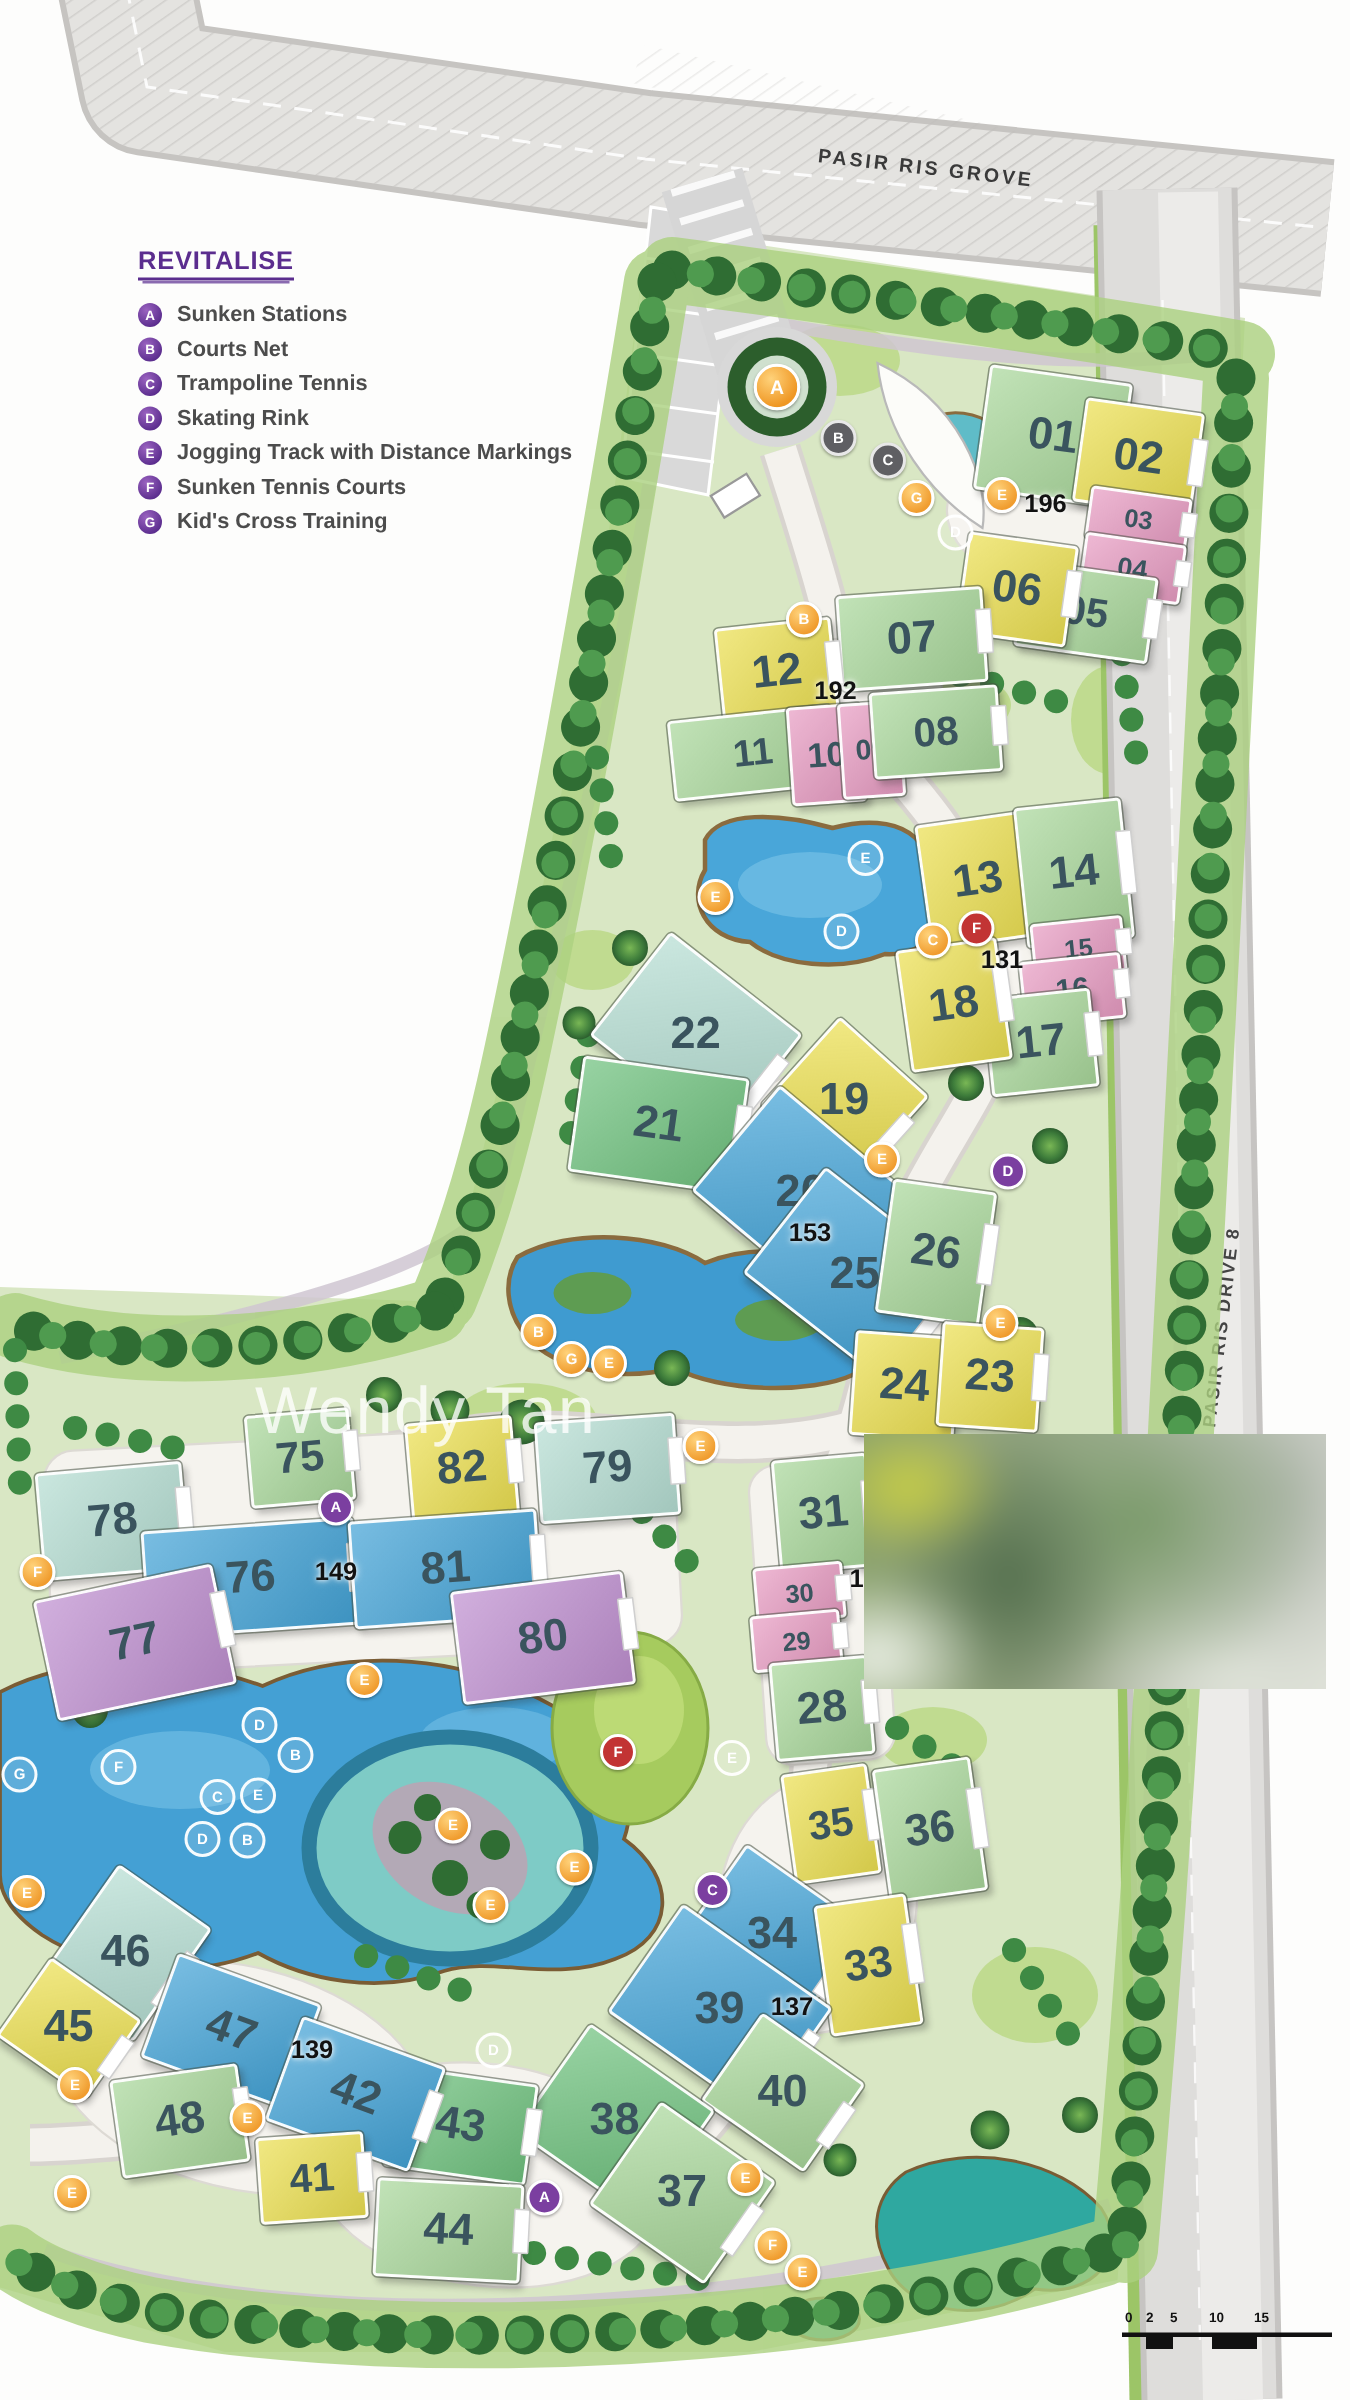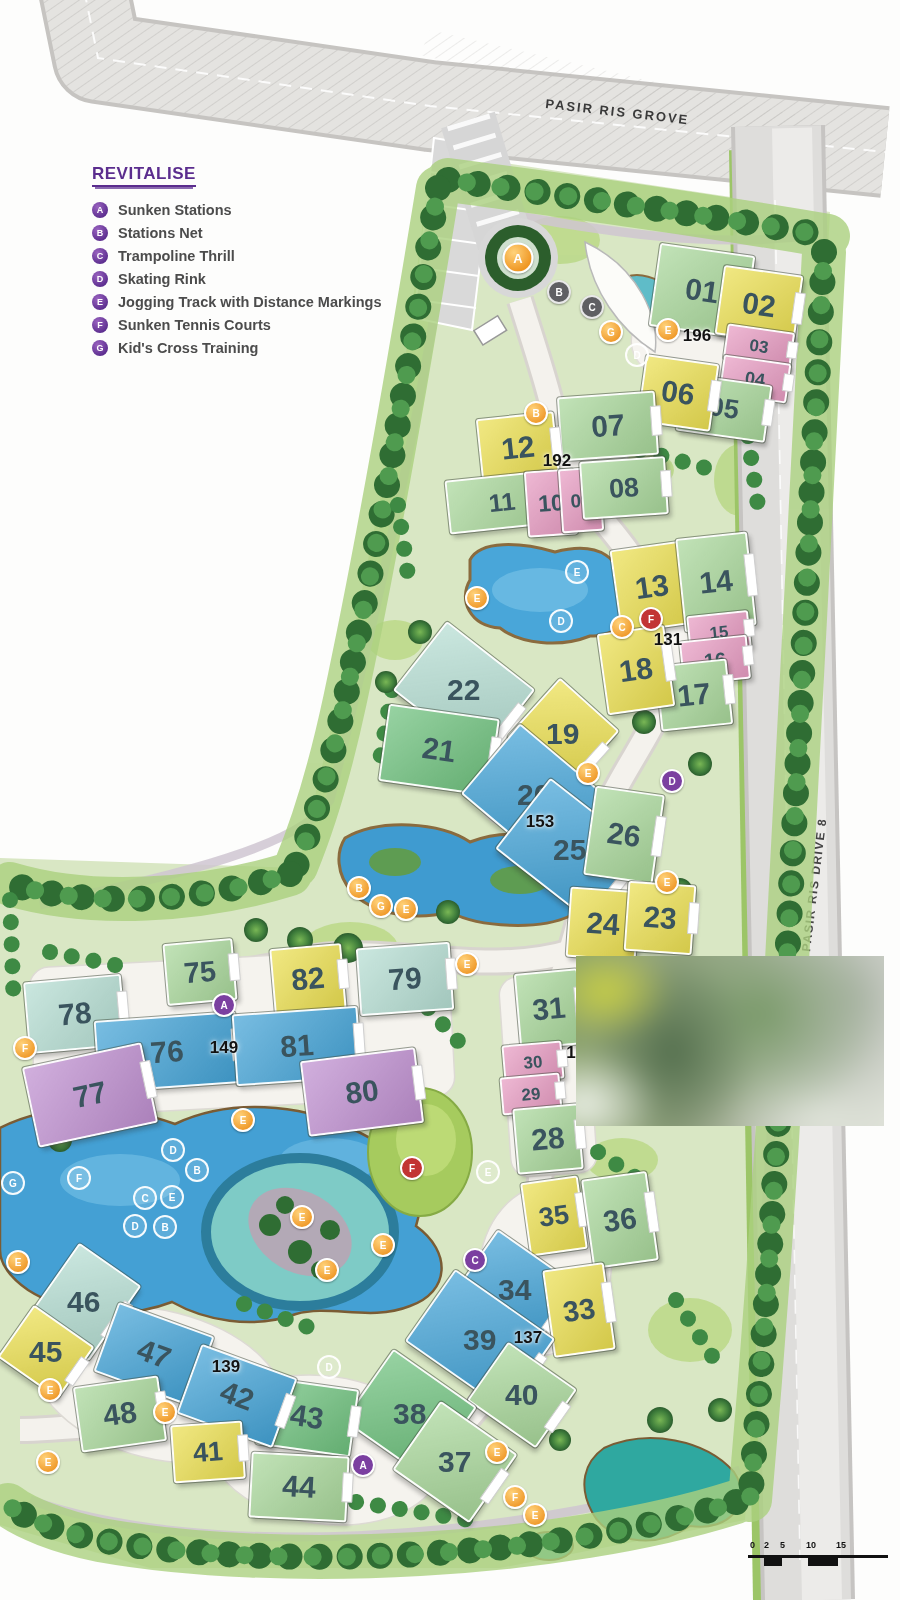--- a/index.html
+++ b/index.html
@@ -411,21 +411,21 @@
         <span>41</span>
       </div>
     </div>
   <div id="blocks-layer">
       <div class="blk" style="left: 697px; top: 336px;">196</div>
       <div class="blk" style="left: 557px; top: 461px;">192</div>
       <div class="blk" style="left: 668px; top: 640px;">131</div>
       <div class="blk" style="left: 540px; top: 822px;">153</div>
       <div class="blk" style="left: 571px; top: 1053px;">1</div>
       <div class="blk" style="left: 528px; top: 1338px;">137</div>
-      <div class="blk" style="left: 206px; top: 1367px; padding-left: 40px;">139</div>
+      <div class="blk" style="left: 188px; top: 1367px; padding-left: 40px;">139</div>
       <div class="blk" style="left: 224px; top: 1048px;">149</div>
     </div>
   <div id="poi-layer">
       <div class="poi O" style="left: 518px; top: 258px;">A</div>
       <div class="poi s" style="left: 559px; top: 292px;">B</div>
       <div class="poi s" style="left: 592px; top: 307px;">C</div>
       <div class="poi o" style="left: 611px; top: 332px;">G</div>
       <div class="poi o" style="left: 668px; top: 330px;">E</div>
       <div class="poi o" style="left: 536px; top: 413px;">B</div>
       <div class="poi o" style="left: 477px; top: 598px;">E</div>
@@ -466,34 +466,35 @@
       <div class="poi o" style="left: 48px; top: 1462px;">E</div>
       <div class="poi o" style="left: 497px; top: 1452px;">E</div>
       <div class="poi o" style="left: 515px; top: 1497px;">F</div>
       <div class="poi o" style="left: 535px; top: 1515px;">E</div>
     </div>
 
   <div class="blurpatch">
       <div class="blobs"></div>
     </div>
 
+  <div class="watermark">Wendy Tan</div>
 
   <div class="legend">
     <div class="legend-title">REVITALISE</div>
     <div class="lrow">
       <span class="lbadge">A</span>
       <span class="ltext">Sunken Stations</span>
       </div>
     <div class="lrow">
       <span class="lbadge">B</span>
-      <span class="ltext">Stations Net</span>
+      <span class="ltext">Courts Net</span>
       </div>
     <div class="lrow">
       <span class="lbadge">C</span>
-      <span class="ltext">Trampoline Thrill</span>
+      <span class="ltext">Trampoline Tennis</span>
       </div>
     <div class="lrow">
       <span class="lbadge">D</span>
       <span class="ltext">Skating Rink</span>
       </div>
     <div class="lrow">
       <span class="lbadge">E</span>
       <span class="ltext">Jogging Track with Distance Markings</span>
       </div>
     <div class="lrow">

